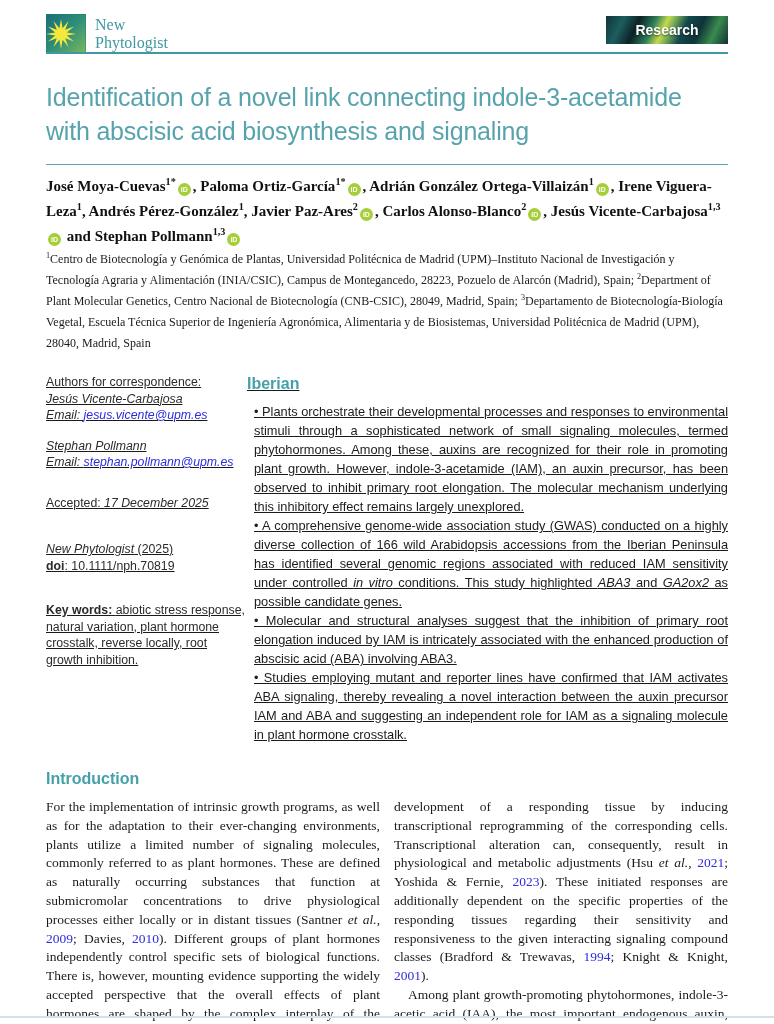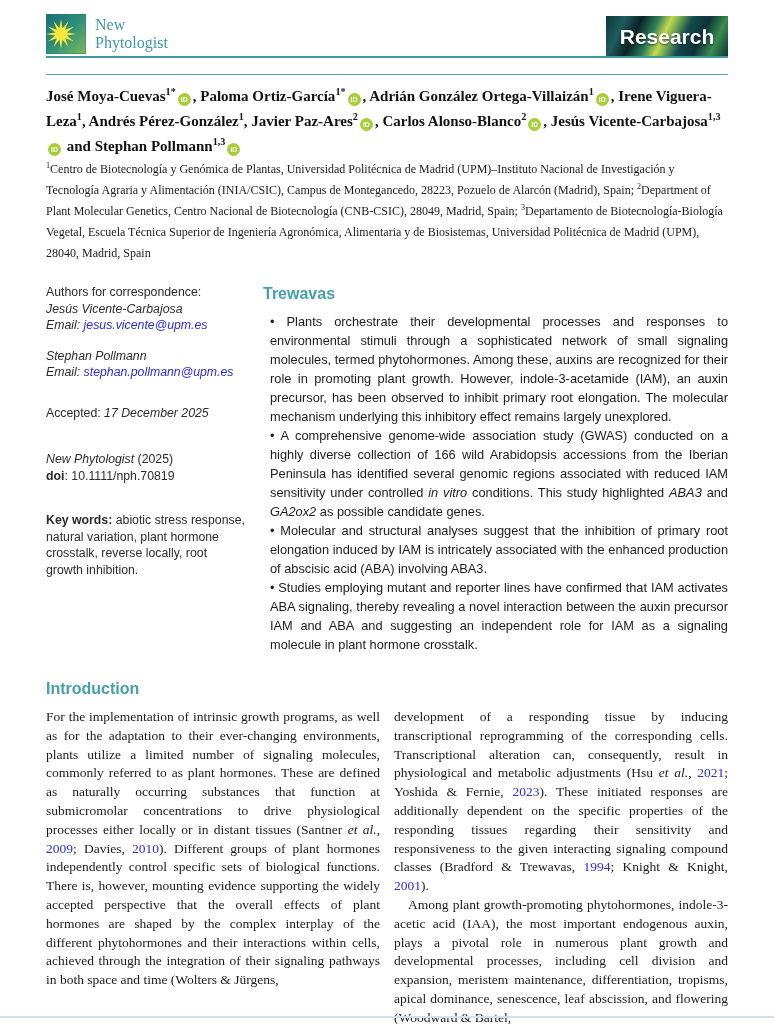--- a/index.html
+++ b/index.html
@@ -17,43 +17,43 @@
   }
   .page::after{
     content:""; position:absolute; left:0; right:0; bottom:6px; height:2px;
     background:#d3e2e6;
   }
   
   .hdr { display:flex; align-items:flex-start; justify-content:space-between; height:44px; }
   .brand { display:flex; align-items:flex-start; gap:9px; }
   .brand-text { font-family:"Liberation Serif", serif; color:#3f98a2; font-size:16px; line-height:18px; padding-top:2px; }
   .badge {
-    width:122px; height:42px; margin-top:2px;
+    width:122px; height:28px; margin-top:2px;
     display:flex; align-items:center; justify-content:center;
     background:
       linear-gradient(115deg, #10343a 0%, #1d5d5e 14%, #0b2226 26%, #2e7d5a 38%, #c6d94a 47%, #7fb356 52%, #14494e 62%, #0e3338 74%, #3a8a4f 86%, #0f3034 100%);
-    color:#fff; font-family:"Liberation Sans", sans-serif; font-weight:bold; font-size:21px;
+    color:#fff; font-family:"Liberation Sans", sans-serif; font-weight:bold; font-size:14px;
     text-shadow:0 1px 2px rgba(0,0,0,.6);
   }
   .hdr-rule { border-top:2px solid #3f98a2; margin-top:-2px; }
   
   h1.title {
     margin-top:26px;
     font-family:"Liberation Sans", sans-serif;
     font-weight:normal;
     font-size:25px; line-height:34px;
     color:#57a3ad;
     letter-spacing:-0.2px;
   }
   .title-rule { border-top:1.5px solid #57a3ad; margin-top:16px; margin-bottom:9px; }
   
   .authors { font-size:15px; font-weight:bold; line-height:25px; color:#111; }
   .affils  { margin-top:0; font-size:12px; line-height:21px; color:#1a1a1a; }
   
-  .mid { display:flex; gap:16px; margin-top:20px; }
+  .mid { display:flex; margin-top:20px;text-decoration:underline; }
   .sidebar { width:201px; flex:0 0 201px; font-family:"Liberation Sans", sans-serif; font-size:12.3px; line-height:16.5px; color:#2b2b2b; }
   .sb-g0{ margin-bottom:14px; } .sb-g1{ margin-bottom:24px; } .sb-g2{ margin-bottom:30px; } .sb-g3{ margin-bottom:28px; }
   .summary { flex:1; font-family:"Liberation Sans", sans-serif; font-size:12.8px; line-height:19px; color:#1c1c1c; }
   .summary h2, .intro h2 {
     font-family:"Liberation Sans", sans-serif; font-size:16px; font-weight:bold; color:#46a0aa;
   }
   .summary h2 { margin-bottom:9px; }
   .summary p { text-align:justify;margin-left:7px; }
   
   .intro { margin-top:26px; }
@@ -96,20 +96,21 @@
         <div>New</div>
         <div>Phytologist</div>
       </div>
     </div>
     <div class="badge">
       <span>Research</span>
     </div>
   </div>
   <div class="hdr-rule"></div>
 
+  <h1 class="title">Identification of a novel link connecting indole-3-acetamide with abscisic acid biosynthesis and signaling</h1>
   <div class="title-rule"></div>
 
   <p class="authors"><span>José Moya-Cuevas</span><span class="sup">1*</span><span class="orcid">iD</span><span>, </span><span>Paloma Ortiz-García</span><span class="sup">1*</span><span class="orcid">iD</span><span>, </span><span>Adrián González Ortega-Villaizán</span><span class="sup">1</span><span class="orcid">iD</span><span>, </span><span>Irene Viguera-Leza</span><span class="sup">1</span><span>, </span><span>Andrés Pérez-González</span><span class="sup">1</span><span>, </span><span>Javier Paz-Ares</span><span class="sup">2</span><span class="orcid">iD</span><span>, </span><span>Carlos Alonso-Blanco</span><span class="sup">2</span><span class="orcid">iD</span><span>, </span><span>Jesús Vicente-Carbajosa</span><span class="sup">1,3</span><span class="orcid">iD</span><span> and </span><span>Stephan Pollmann</span><span class="sup">1,3</span><span class="orcid">iD</span></p>
   <p class="affils"><span class="sup">1</span><span>Centro de Biotecnología y Genómica de Plantas, Universidad Politécnica de Madrid (UPM)–Instituto Nacional de Investigación y Tecnología Agraria y Alimentación (INIA/CSIC), Campus de Montegancedo, 28223, Pozuelo de Alarcón (Madrid), Spain; </span><span class="sup">2</span><span>Department of Plant Molecular Genetics, Centro Nacional de Biotecnología (CNB-CSIC), 28049, Madrid, Spain; </span><span class="sup">3</span><span>Departamento de Biotecnología-Biología Vegetal, Escuela Técnica Superior de Ingeniería Agronómica, Alimentaria y de Biosistemas, Universidad Politécnica de Madrid (UPM), 28040, Madrid, Spain</span></p>
 
   <div class="mid">
     <aside class="sidebar">
       <div class="sb-g0">
         <div><span>Authors for correspondence:</span></div>
         <div><span class="i">Jesús Vicente-Carbajosa</span></div>
@@ -125,21 +126,21 @@
       <div class="sb-g3">
         <div><span class="i">New Phytologist</span><span> (2025)</span></div>
         <div><span class="b">doi</span><span>: 10.1111/nph.70819</span></div>
       </div>
       <div class="sb-g4">
         <div><span class="b">Key words: </span><span> abiotic stress response, natural variation, plant hormone crosstalk, reverse locally, root growth inhibition.</span></div>
       </div>
     </aside>
 
     <section class="summary">
-      <h2>Trewavas</h2>
+      <h2>Iberian</h2>
       <p><span>• Plants orchestrate their developmental processes and responses to environmental stimuli through a sophisticated network of small signaling molecules, termed phytohormones. Among these, auxins are recognized for their role in promoting plant growth. However, indole-3-acetamide (IAM), an auxin precursor, has been observed to inhibit primary root elongation. The molecular mechanism underlying this inhibitory effect remains largely unexplored.</span></p>
       <p><span>• A comprehensive genome-wide association study (GWAS) conducted on a highly diverse collection of 166 wild Arabidopsis accessions from the Iberian Peninsula has identified several genomic regions associated with reduced IAM sensitivity under controlled </span><span class="i">in vitro</span><span> conditions. This study highlighted </span><span class="i">ABA3</span><span> and </span><span class="i">GA2ox2</span><span> as possible candidate genes.</span></p>
       <p><span>• Molecular and structural analyses suggest that the inhibition of primary root elongation induced by IAM is intricately associated with the enhanced production of abscisic acid (ABA) involving ABA3.</span></p>
       <p><span>• Studies employing mutant and reporter lines have confirmed that IAM activates ABA signaling, thereby revealing a novel interaction between the auxin precursor IAM and ABA and suggesting an independent role for IAM as a signaling molecule in plant hormone crosstalk.</span></p>
     </section>
   </div>
 
   <section class="intro">
     <h2>Introduction</h2>
     <div class="cols">

